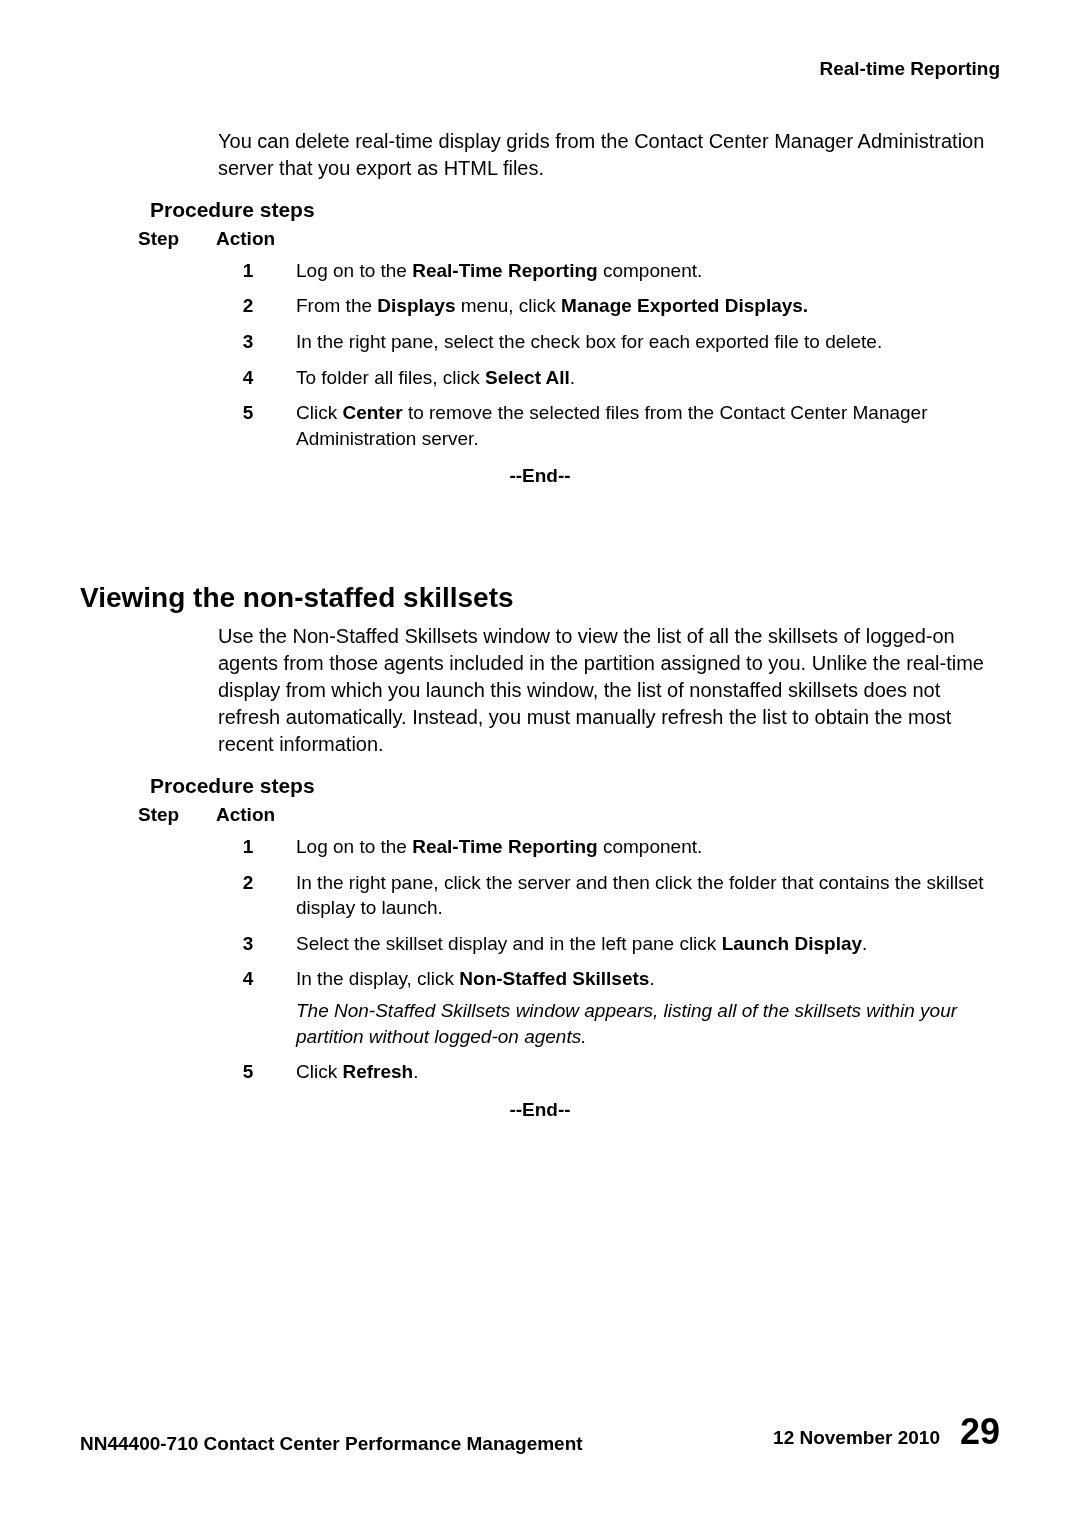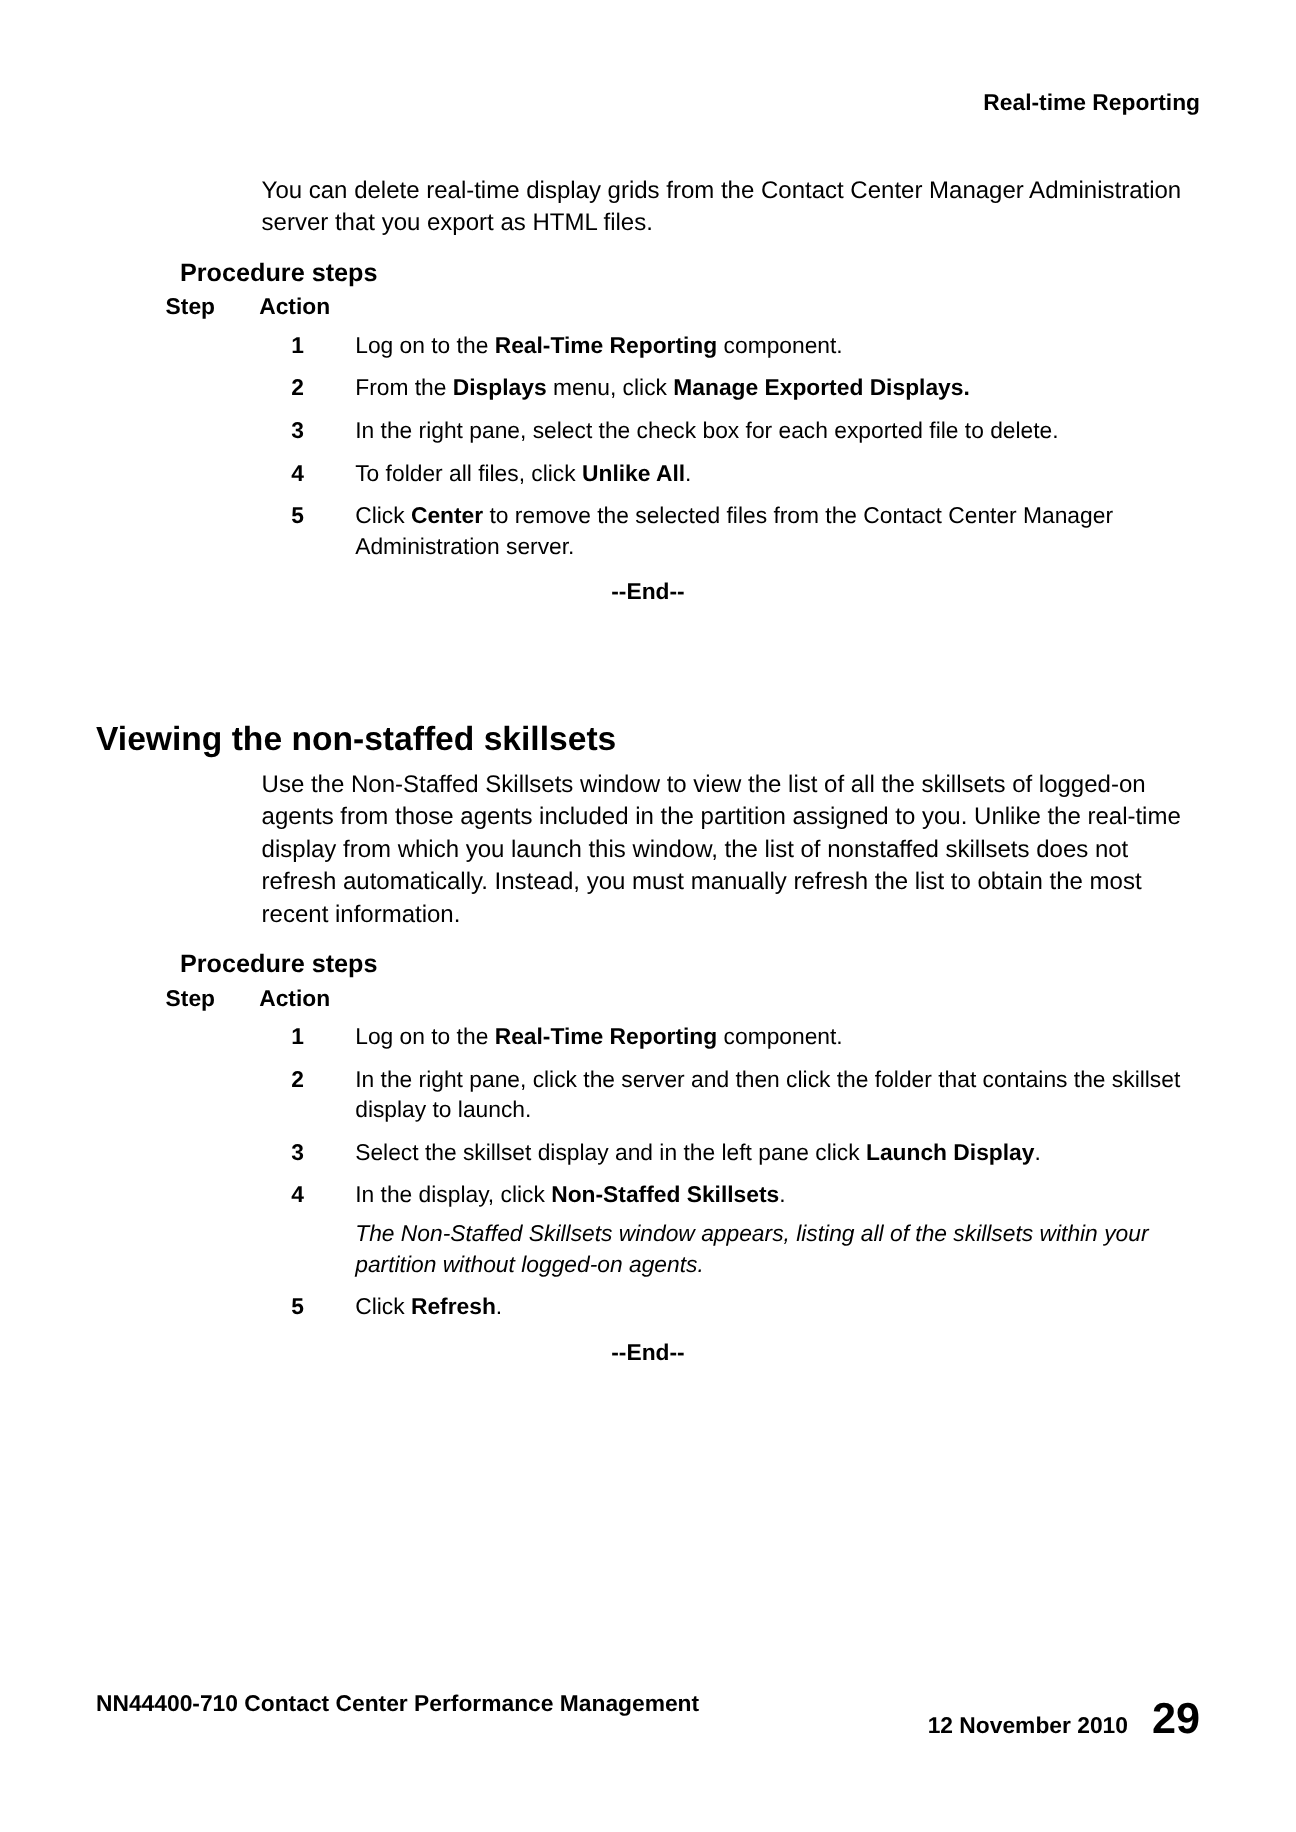--- a/index.html
+++ b/index.html
@@ -8,21 +8,21 @@
     padding: 0;
     background: #fff;
     font-family: Arial, Helvetica, sans-serif;
     color: #000;
   }
   .page {
     width: 1080px;
     height: 1527px;
     position: relative;
     box-sizing: border-box;
-    padding: 74px 80px 60px 80px;
+    padding: 56px 80px 60px 80px;
     font-size: 20px;
     line-height: 1.35;
   }
   .running-header {
     text-align: right;
     font-weight: bold;
     font-size: 19px;
     margin-bottom: 46px;
   }
   h1.section-title {
@@ -75,21 +75,21 @@
     margin: 12px 0 0 0;
   }
   .gap-large { height: 90px; }
   .footer {
     position: absolute;
     left: 80px;
     right: 80px;
     bottom: 70px;
     display: flex;
     justify-content: space-between;
-    align-items: flex-start;
+    align-items: flex-end;
     font-size: 19px;
     font-weight: bold;
     gap: 48px;
   }
   .footer .page-no {
     font-size: 36px;
     font-weight: bold;
     margin-left: 20px;
   }
   .footer .right {
@@ -128,21 +128,21 @@
   </div>
 
   <div class="step-row">
     <div class="num">3</div>
     <div class="action">In the right pane, select the check box for each exported file to delete.</div>
   </div>
 
   <div class="step-row">
     <div class="num">4</div>
     <div class="action">
-      <span>To folder all files, click </span><b>Unlike All</b><span>.</span>
+      <span>To folder all files, click </span><b>Select All</b><span>.</span>
     </div>
   </div>
 
   <div class="step-row">
     <div class="num">5</div>
     <div class="action">
       <span>Click </span><b>Center</b><span> to remove the selected files from the Contact Center Manager Administration server.</span>
     </div>
   </div>
 

